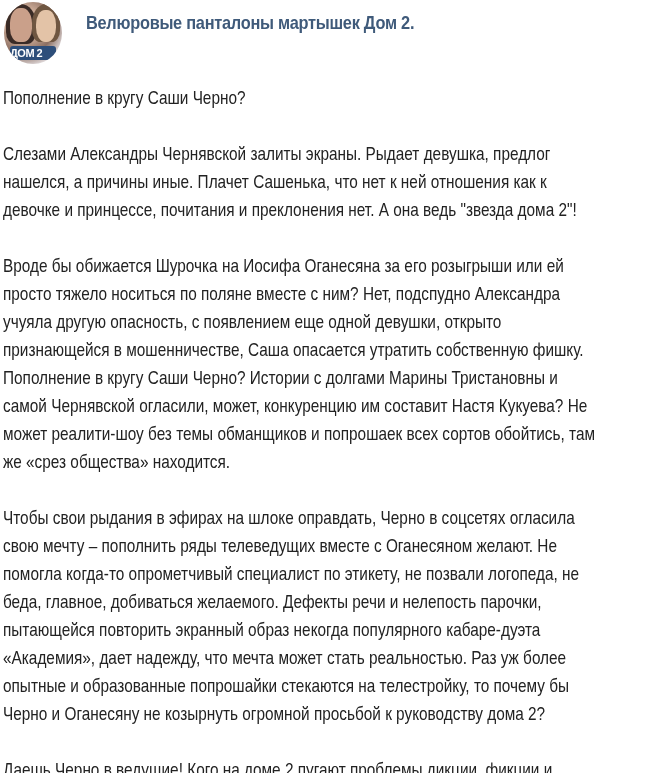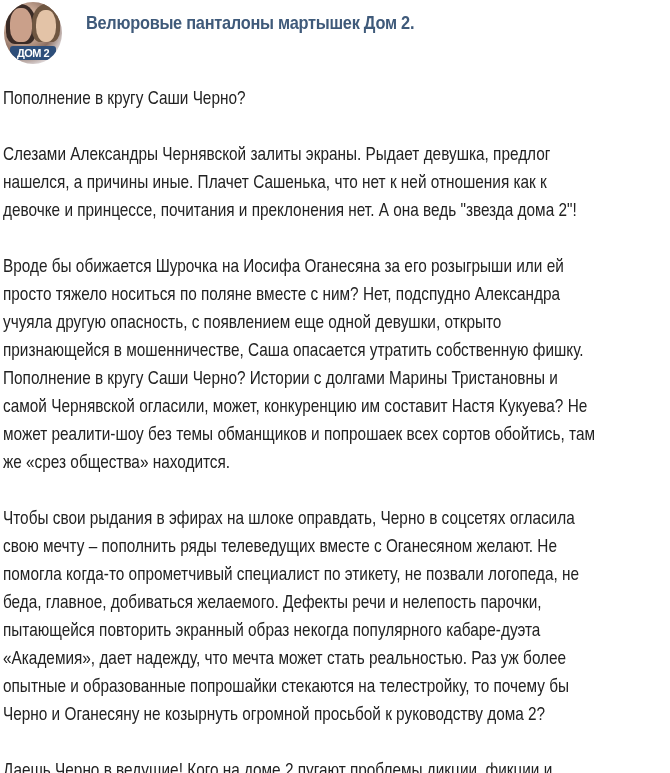--- a/index.html
+++ b/index.html
@@ -5,21 +5,21 @@
   html, body { margin:0; padding:0; background:#ffffff; }
   body { width:670px; height:773px; overflow:hidden; position:relative; font-family:"Liberation Sans", sans-serif; }
   .header { position:absolute; left:0; top:0; width:670px; height:70px; }
   .avatar { position:absolute; left:4px; top:2px; width:58px; height:62px; border-radius:50%; overflow:hidden;
             background:radial-gradient(circle at 35% 35%, #d9c2b5 0%, #c9a894 30%, #8c6f62 55%, #e7e3e6 80%); }
   .avatar .face1 { position:absolute; left:6px; top:6px; width:22px; height:34px; border-radius:45% 45% 40% 40%; background:#caa08a; }
   .avatar .hair1 { position:absolute; left:2px; top:2px; width:30px; height:40px; border-radius:50% 50% 30% 30%; background:#3a2b26; }
   .avatar .face2 { position:absolute; left:32px; top:8px; width:20px; height:32px; border-radius:45%; background:#e3c3a7; }
   .avatar .hair2 { position:absolute; left:28px; top:2px; width:28px; height:38px; border-radius:50% 50% 30% 30%; background:#6f5641; }
   .avatar .logo { position:absolute; left:6px; top:44px; width:46px; height:14px; border-radius:3px; background:#2d4e7a; color:#ffffff;
-                  font-size:11px; font-weight:bold; line-height:14px; text-align:center; letter-spacing:-0.5px; }
+                  font-size:11px; font-weight:bold; line-height:14px; letter-spacing:-0.5px; }
   .title { position:absolute; left:86px; top:12px; font-size:19px; font-weight:bold; color:#3f5a7a; letter-spacing:-0.3px;
            transform:scaleX(0.86); transform-origin:left center; white-space:nowrap; cursor:pointer; }
   .content { position:absolute; left:3px; top:84px; width:670px; }
   .line { font-size:18.5px; color:#222222; line-height:28px; height:28px; white-space:nowrap;
           transform:scaleX(0.83); transform-origin:left center; }
   .gap { height:28px; }
 </style>
 </head>
 <body>
 

